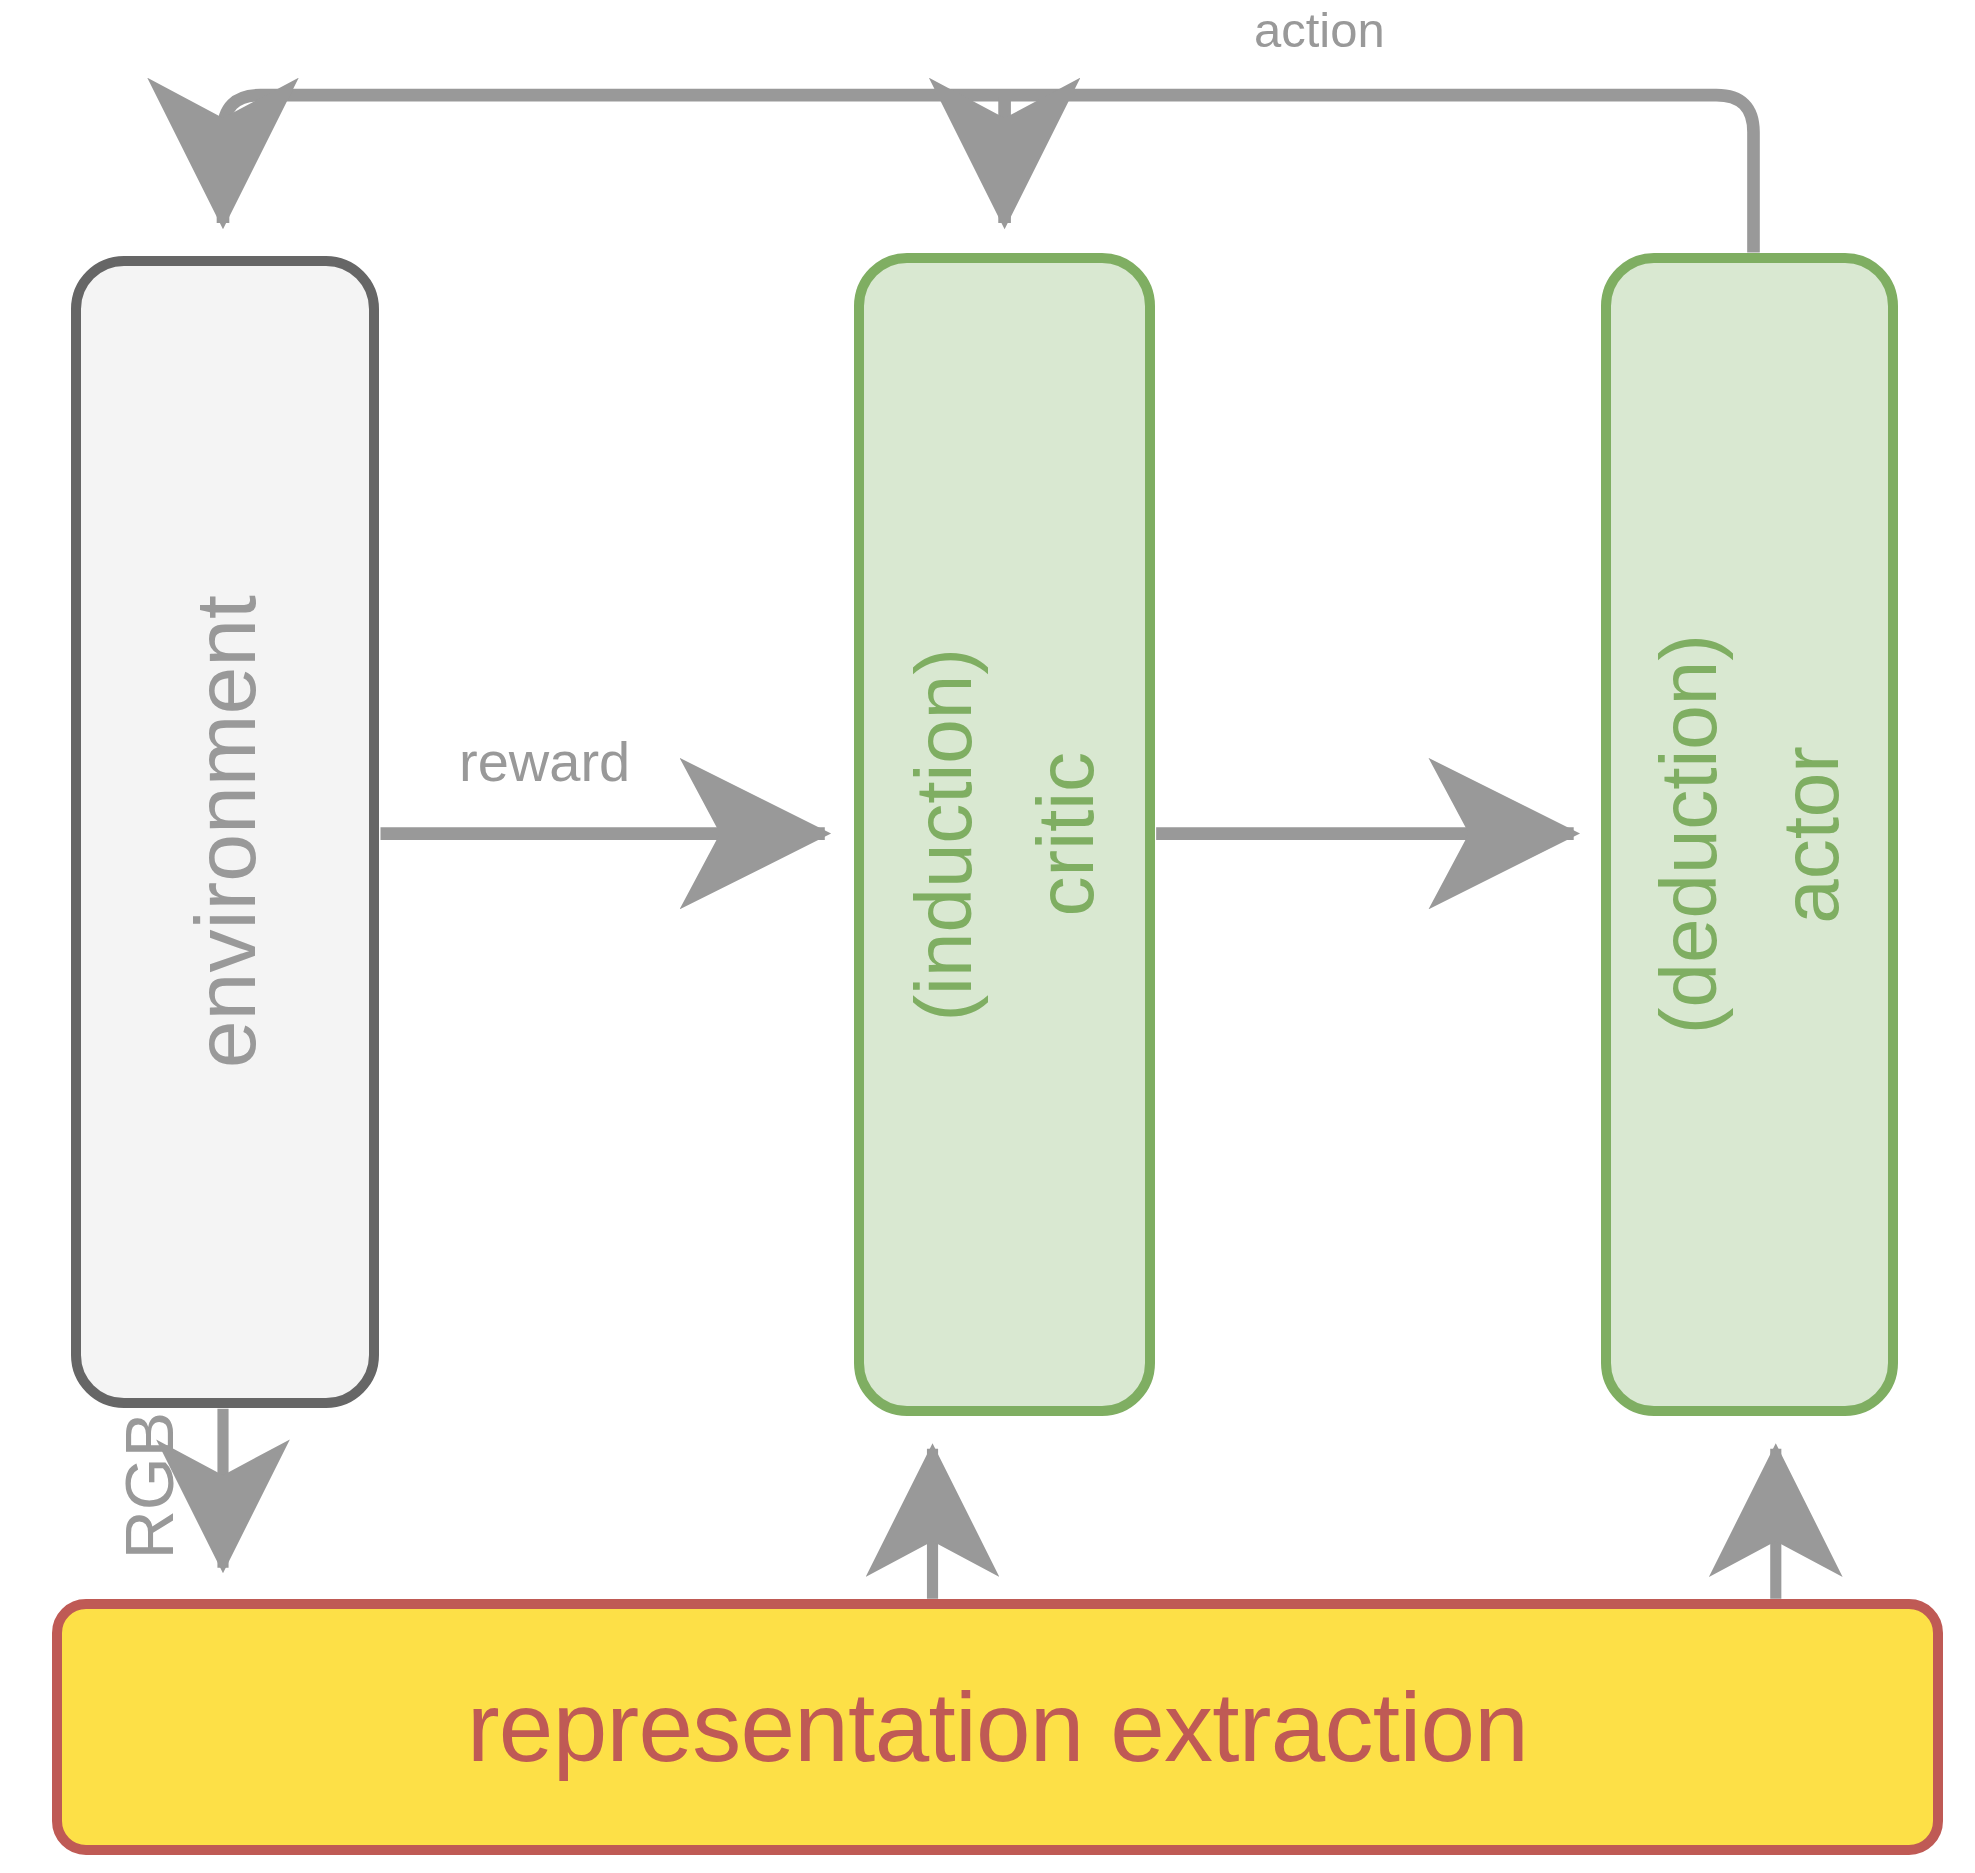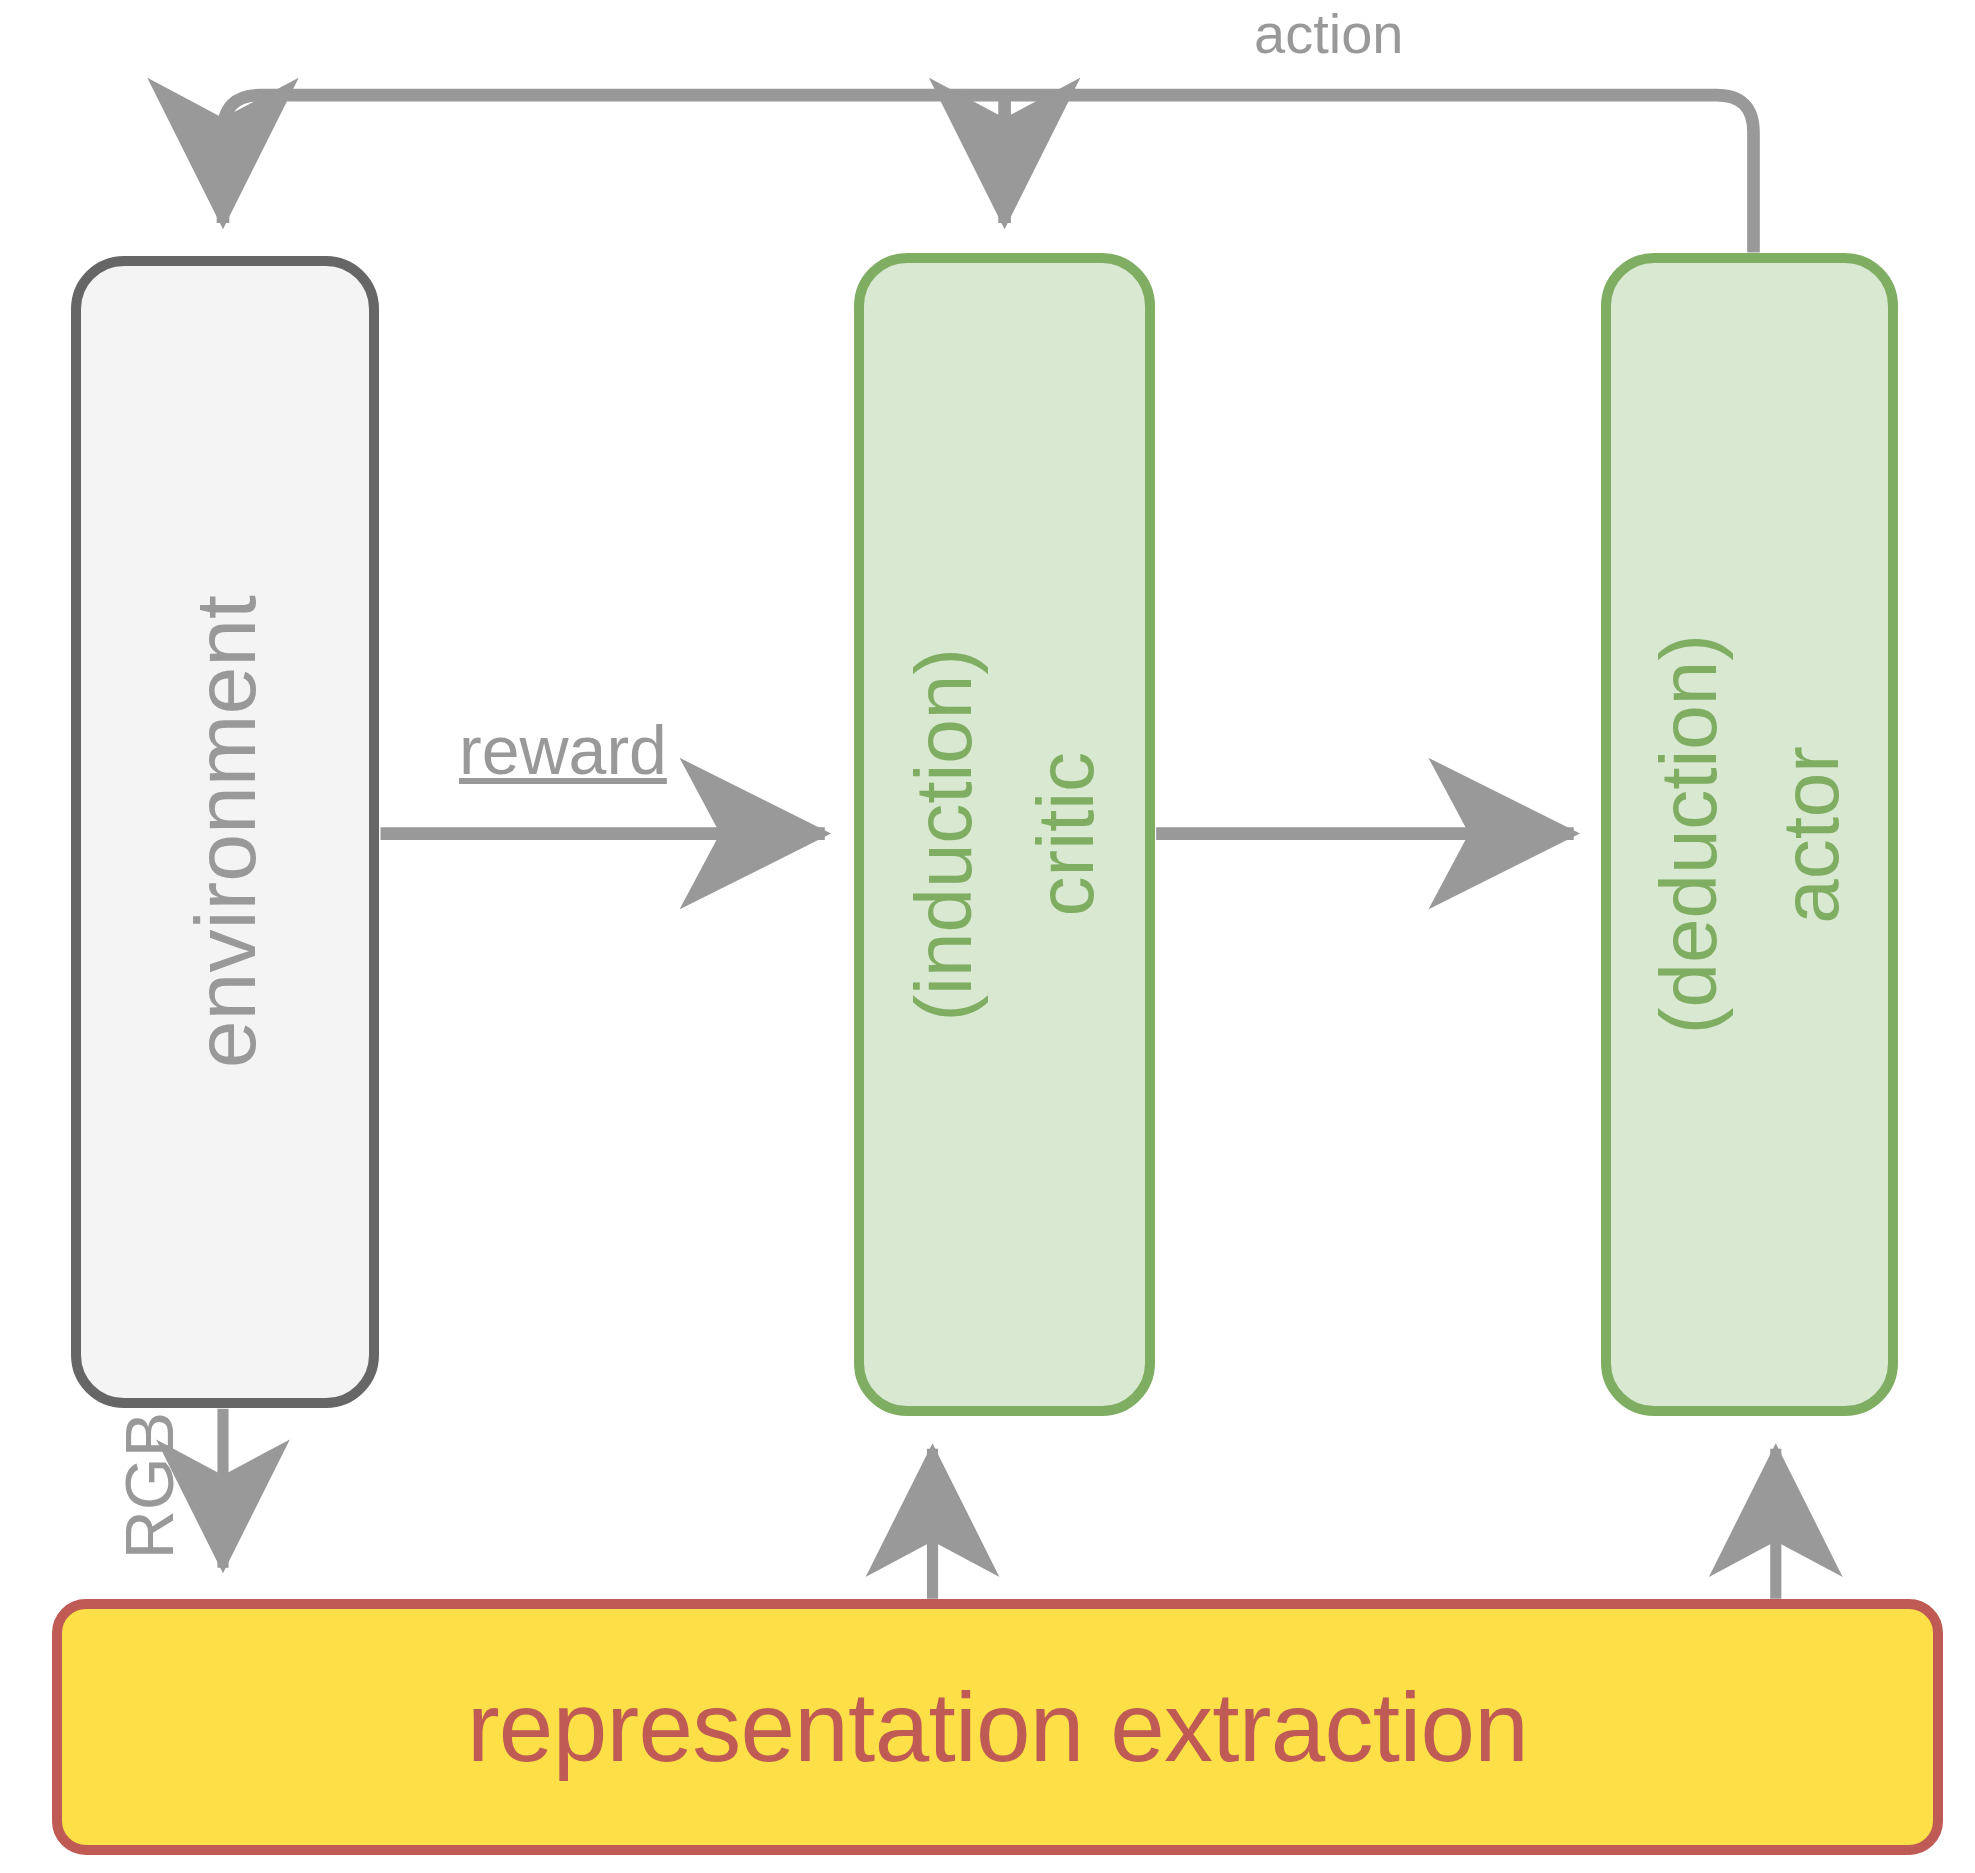--- a/index.html
+++ b/index.html
@@ -113,28 +113,27 @@
   .edge-label {
     position: absolute;
     color: #999999;
     white-space: nowrap;
     line-height: 1;
   }
 
   .label-action {
     left: 1254px;
     top: 6px;
-    font-size: 56px;
+    font-size: 49px;
   }
 
   .label-reward {
     left: 459px;
-    top: 716px;
-    font-size: 68px;
-    text-decoration: underline;
+    top: 734px;
+    font-size: 56px;
   }
 
   .label-rgb {
     left: 115px;
     top: 1412px;
     font-size: 68px;
     writing-mode: vertical-rl;
     transform: rotate(180deg);
   }
 </style>

